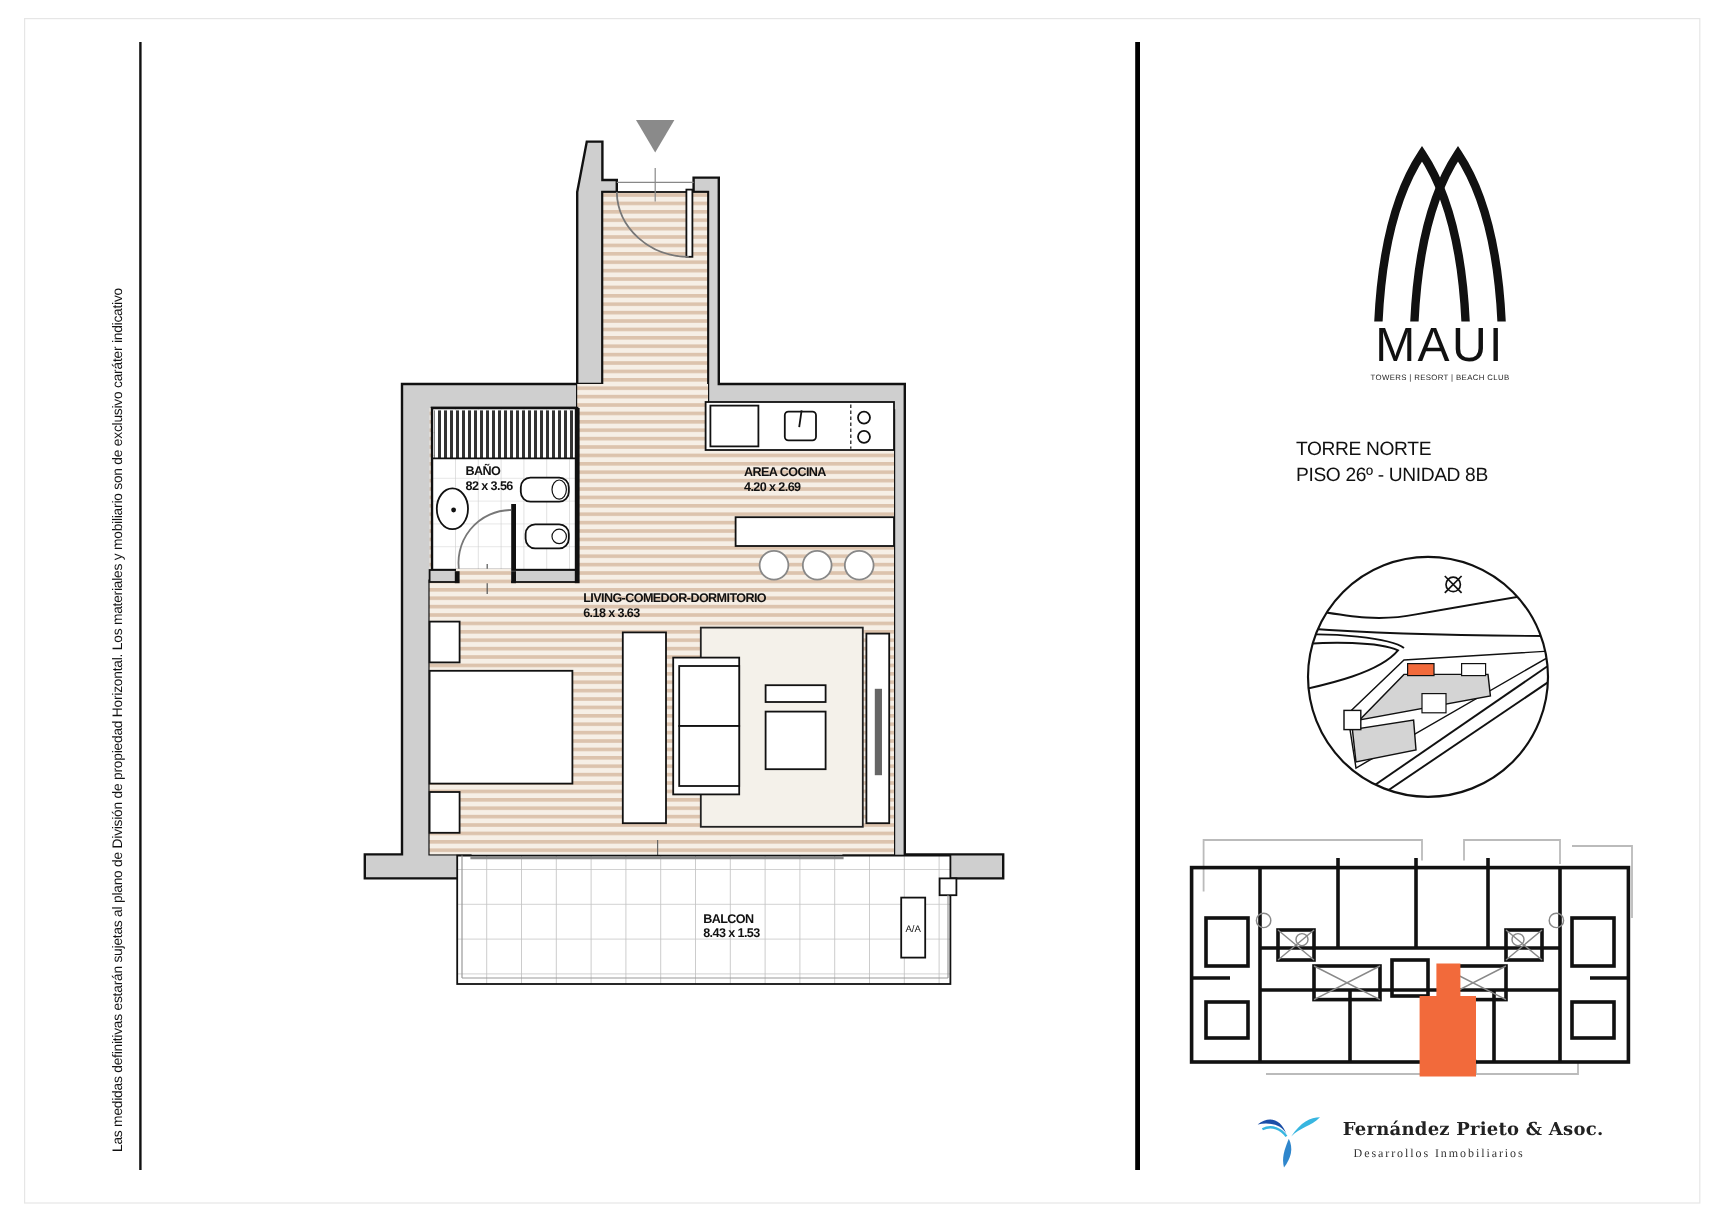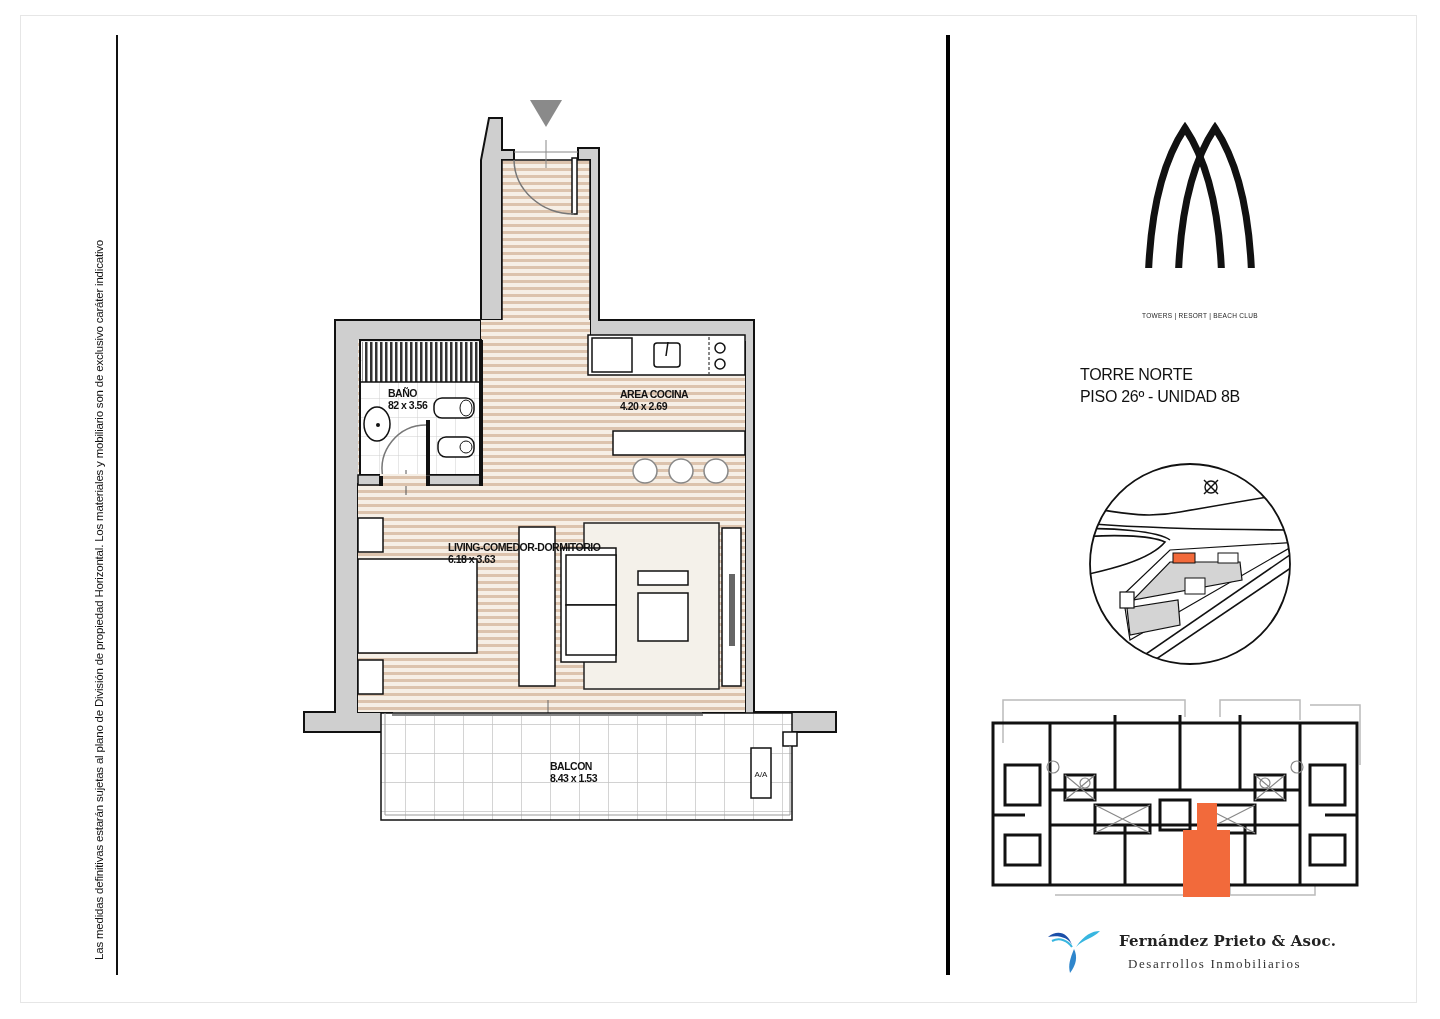--- a/index.html
+++ b/index.html
@@ -9,21 +9,21 @@
   .center-rule { position: absolute; left: 946px; top: 35px; width: 4px; height: 940px; background: #000; }
   .disclaimer { position: absolute; left: 93px; top: 960px; transform-origin: 0 0; transform: rotate(-90deg); white-space: nowrap; font-size: 11.5px; color: #111; letter-spacing: -0.2px; width: 780px; }
   svg text { font-family: "Liberation Sans", sans-serif; }
   .plan { position: absolute; left: 0; top: 0; }
   .room-label { position: absolute; font-size: 10.5px; font-weight: bold; color: #111; letter-spacing: -0.5px; line-height: 12px; }
   .logo-wrap { position: absolute; left: 1110px; top: 118px; width: 180px; height: 210px; }
   .maui-word { position: absolute; left: 0; width: 180px; top: 148px; text-align: center; font-size: 40px; letter-spacing: 2px; color: #111; font-weight: normal; }
   .maui-tagline { position: absolute; left: 0; width: 180px; top: 194px; text-align: center; font-size: 6.5px; color: #222; letter-spacing: 0.3px; }
   .tower-title { position: absolute; left: 1080px; width: 220px; text-align: left; font-size: 16px; color: #111; letter-spacing: -0.3px; line-height: 21px; }
   .company-name { position: absolute; left: 1108px; top: 932px; font-family: "DejaVu Serif", "Liberation Serif", serif; font-size: 15px; font-weight: bold; color: #222; letter-spacing: 0.2px; margin-left: 11px; }
-  .company-sub { position: absolute; left: 1128px; top: 956px; font-family: "Liberation Serif", serif; font-size: 13px; color: #333; letter-spacing: 1.6px; }
+  .company-sub { position: absolute; left: 1128px; top: 956px; font-family: "Liberation Serif", serif; font-size: 10px; color: #333; letter-spacing: 1.6px; }
 </style>
 </head>
 <body>
 
 <div class="page-frame"></div>
 <div class="left-rule"></div>
 <div class="center-rule"></div>
 
 <div class="disclaimer">Las medidas definitivas estarán sujetas al plano de División de propiedad Horizontal. Los materiales y mobiliario son de exclusivo caráter indicativo</div>
 
@@ -130,34 +130,35 @@
 </svg>
 
 <div class="room-label" style="left:388px; top:387px; width:56px;">
   <div>BAÑO</div>
   <div>82 x 3.56</div>
 </div>
 <div class="room-label" style="left:620px; top:388px; width:104px;">
   <div>AREA COCINA</div>
   <div>4.20 x 2.69</div>
 </div>
-<div class="room-label" style="left:448px; top:493px; width:210px;margin-top:48px;">
+<div class="room-label" style="left:486px; top:493px; width:210px;">
   <div>LIVING-COMEDOR-DORMITORIO</div>
   <div>6.18 x 3.63</div>
 </div>
-<div class="room-label" style="left:550px; top:760px; width:80px;">
+<div class="room-label" style="left:550px; top:760px; width:80px;padding-left:36px;">
   <div>BALCON</div>
   <div>8.43 x 1.53</div>
 </div>
 
 <div class="logo-wrap">
   <svg width="180" height="150" viewBox="0 0 180 150">
     <path d="M38 180 C 38 90, 55 40, 75 10 C 95 40, 112 90, 112 180" fill="none" stroke="#111" stroke-width="7"></path>
     <path d="M68 180 C 68 90, 85 40, 105 10 C 125 40, 142 90, 142 180" fill="none" stroke="#111" stroke-width="7"></path>
   </svg>
+  <div class="maui-word">MAUI</div>
   <div class="maui-tagline">TOWERS | RESORT | BEACH CLUB</div>
 </div>
 
 <div class="tower-title" style="top:364px;">TORRE NORTE</div>
 <div class="tower-title" style="top:386px;">PISO 26º - UNIDAD 8B</div>
 
 <svg style="position:absolute; left:1070px; top:460px;" width="240" height="210" viewBox="0 0 240 210">
   <defs>
       <clipPath id="circ">
         <circle cx="120" cy="104" r="100"></circle>

